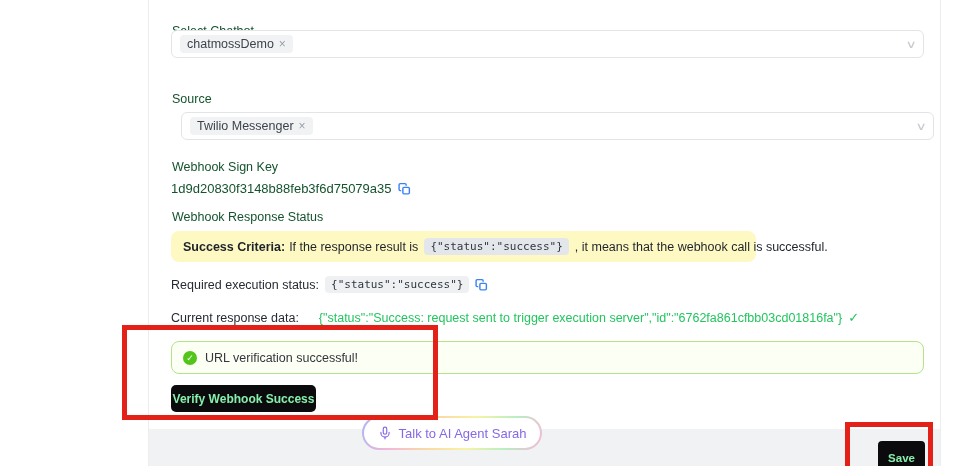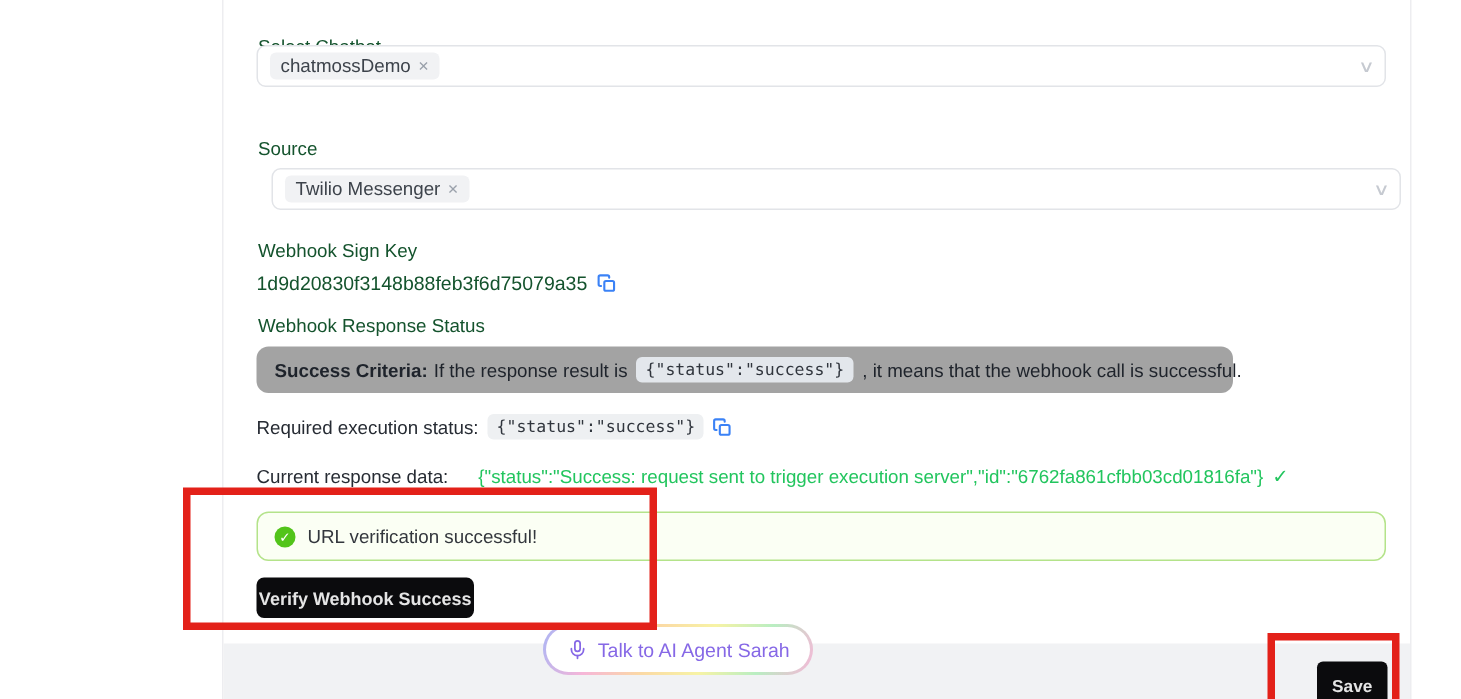--- a/index.html
+++ b/index.html
@@ -28,21 +28,21 @@
     display: inline-flex; align-items: center; gap: 5px;
     background: #f1f2f4; border-radius: 4px;
     padding: 2px 7px; font-size: 12.5px; color: #3d434b;
     line-height: 14px;
   }
   .tag .close { color: #9aa1ab; font-size: 12px; cursor: pointer; }
   .chevron { margin-left: auto; color: #c6cad1; font-size: 11px; transform: scaleX(1.4); }
   .key-row { display: flex; align-items: center; gap: 6px; font-size: 13px; color: #14532d; justify-content: flex-end; }
   .copy-icon { display: inline-flex; cursor: pointer; }
   .info-box {
-    width: 651px; height: 31px; background: #a3a3a3; border-radius: 8px;
+    width: 585px; height: 31px; background: #fef9c3; border-radius: 8px;
     display: flex; align-items: center; padding: 0 12px;
     font-size: 12.5px; color: #1e232b; white-space: nowrap;
   }
   .info-box b { margin-right: 4px; }
   .code-chip {
     font-family: "DejaVu Sans Mono", monospace;
     font-size: 11px; background: #e3e7ec; color: #30353d;
     border-radius: 4px; padding: 2px 6px; margin: 0 6px;
   }
   .plain-row { display: flex; align-items: center; font-size: 12.5px; color: #262b33; }
@@ -54,21 +54,21 @@
     background: #fbfff4; border: 1px solid #b4e38a; border-radius: 8px;
     display: flex; align-items: center; padding: 0 11px; gap: 8px;
     font-size: 12.5px; color: #33373d;
   }
   .success-dot {
     width: 14px; height: 14px; border-radius: 50%; background: #52c41a;
     color: #fff; font-size: 9px; display: flex; align-items: center; justify-content: center;
     flex: 0 0 auto;
   }
   .btn-black {
-    background: #0b0b0d; color: #e5e5e5; border: none; border-radius: 5px;
+    background: #0b0b0d; color: #86efac; border: none; border-radius: 5px;
     font-family: "Liberation Sans", sans-serif; font-weight: bold;
     display: flex; align-items: center; justify-content: center; cursor: pointer;
   }
   .verify-btn { width: 145px; height: 27px; font-size: 12px; }
   .footer-bar {
     position: absolute; left: 0; top: 429px; width: 100%; height: 37px;
     background: #f1f2f4;
   }
   .talk-pill {
     position: absolute; left: 362px; top: 416px; width: 180px; height: 34px;

